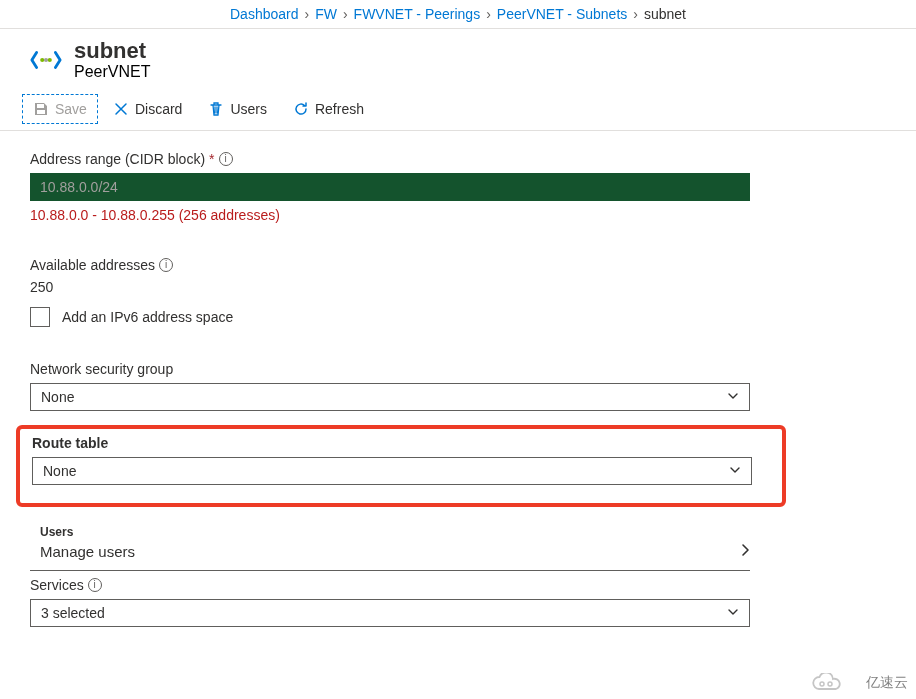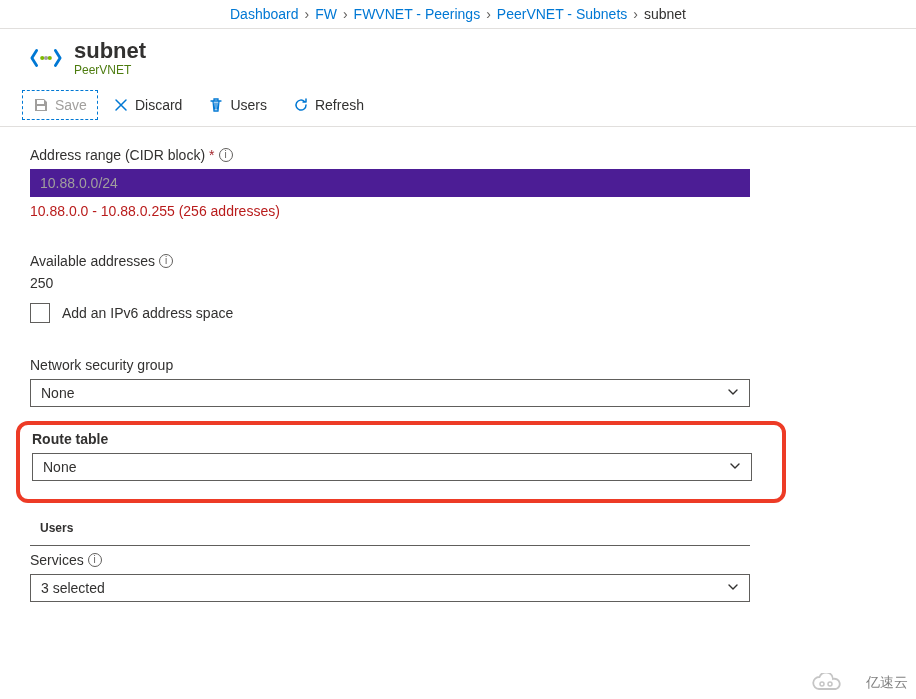--- a/index.html
+++ b/index.html
@@ -33,21 +33,21 @@
     align-items: center;
     padding: 10px 30px 6px 30px;
     gap: 12px;
   }
   .resource-icon {
     width: 32px; height: 28px;
     display: flex; align-items: center; justify-content: center;
   }
   .title-wrap { display: flex; flex-direction: column; }
   .title-main { font-size: 22px; font-weight: 600; color: #323130; line-height: 1.1; }
-  .title-sub { font-size: 12px; color: #4d7c0f; }
+  .title-sub { font-size: 16px; color: #000000; }
   
   .toolbar {
     display: flex;
     align-items: center;
     padding: 0 22px 0 22px;
     height: 44px;
     gap: 4px;
     border-bottom: 1px solid #e1dfdd;
   }
   .tb-btn {
@@ -72,21 +72,21 @@
   }
   .label-row .req { color: #a4262c; }
   .info-icon {
     display: inline-flex; align-items: center; justify-content: center;
     width: 14px; height: 14px; border: 1px solid #605e5c; border-radius: 50%;
     font-size: 10px; color: #605e5c; line-height: 1;
   }
   .input-disabled {
     margin-top: 6px;
     width: 720px;
-    background: #4c1d95;
+    background: #14532d;
     color: #a19f9d;
     border: none;
     padding: 6px 10px;
     font-size: 14px;
   }
   .hint { margin-top: 6px; font-size: 14px; color: #b91c1c; }
   .value-plain { margin-top: 6px; font-size: 14px; color: #323130; }
   .spacer-sm { height: 28px; }
   .checkbox-row { display: flex; align-items: center; gap: 12px; margin-top: 12px; }
   .checkbox-box {
@@ -100,21 +100,21 @@
     display: flex; align-items: center; justify-content: space-between;
     padding: 5px 10px;
     font-size: 14px; color: #323130;
     cursor: pointer;
     background: #fff;
   }
   .dropdown .chev-down { color: #323130; }
   
   .highlight-box {
     border: 4px solid #ed3b26;
-    border-radius: 12px;
+    border-radius: 6px;
     padding: 6px 12px 18px 12px;
     margin: 14px -14px 0 -14px;
     width: 770px;
   }
   .highlight-box .label-row { font-weight: 600; margin-top: 0; }
   
   .users-block {
     margin-top: 12px;
     width: 720px;
     border-bottom: 1px solid #605e5c;
@@ -250,20 +250,28 @@
       <span class="chev-down">
         <svg width="12" height="12" viewBox="0 0 12 12">
             <path d="M2 4l4 4 4-4" stroke="currentColor" stroke-width="1.4" fill="none" stroke-linecap="round" stroke-linejoin="round"></path>
           </svg>
       </span>
     </div>
   </div>
 
   <div class="users-block">
     <div class="users-label">Users</div>
+    <div class="users-row">
+      <span>Manage users</span>
+      <span>
+        <svg width="10" height="14" viewBox="0 0 10 14">
+            <path d="M3 2l5 5-5 5" stroke="#323130" stroke-width="1.6" fill="none" stroke-linecap="round" stroke-linejoin="round"></path>
+          </svg>
+      </span>
+    </div>
   </div>
 
 
   <div class="label-row" style="margin-top:6px">
     <span>Services</span>
     <span class="info-icon">i</span>
   </div>
   <div class="dropdown">
     <span>3 selected</span>
     <span class="chev-down">

